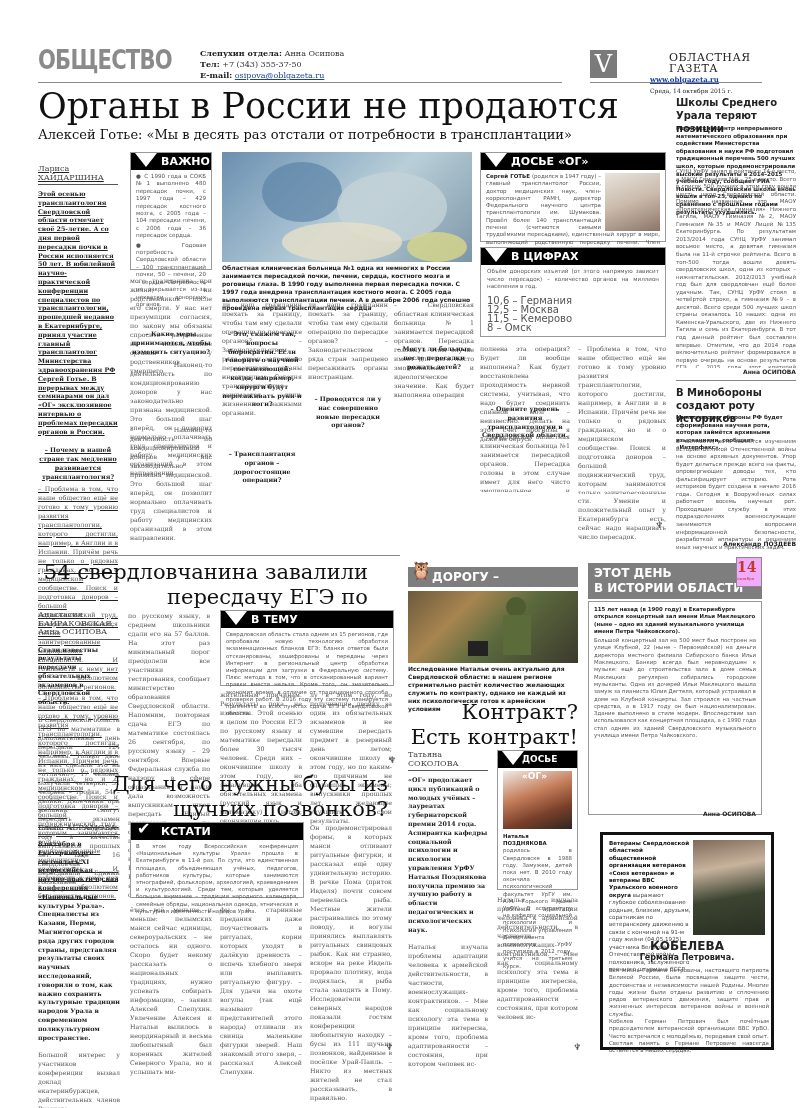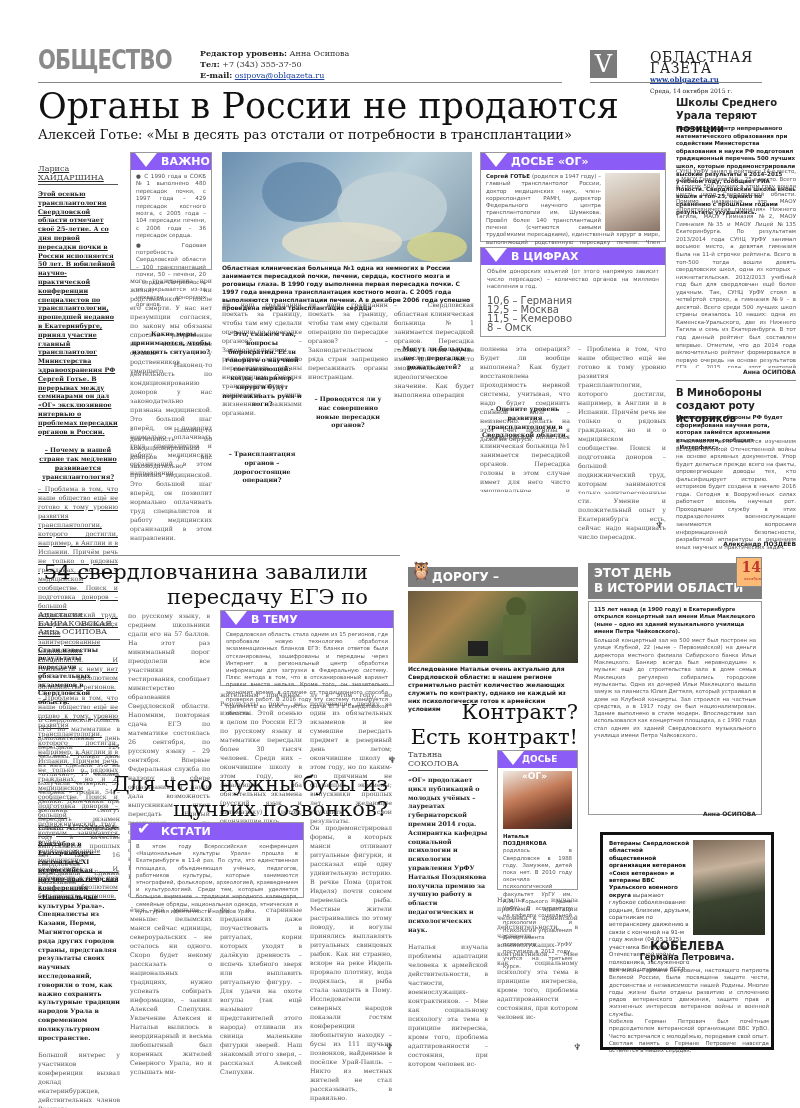--- a/index.html
+++ b/index.html
@@ -4,52 +4,52 @@
 <style>
   * { box-sizing: border-box; margin: 0; padding: 0; }
   body { width: 800px; height: 1108px; background: #fff; font-family: "DejaVu Serif", serif; color: #222; overflow: hidden; position: relative; }
   .abs { position: absolute; }
   .section-name { left: 38px; top: 44px; font-family: "DejaVu Sans", sans-serif; font-weight: bold; font-size: 27px; color: #8a8a8a; letter-spacing: -1px; transform: scaleX(0.78); transform-origin: left; }
   .editor { left: 200px; top: 48px; font-size: 8px; line-height: 11px; color: #333; }
   .editor b { color: #222; }
   .editor a { color: #1a3fa0; text-decoration: underline; }
   .vbox { left: 590px; top: 50px; width: 27px; height: 28px; background: #7a7a7a; color: #fff; font-size: 24px; text-align: center; line-height: 28px; }
   .paper-info { left: 650px; top: 52px; font-size: 9px; line-height: 11px; }
-  .paper-info .name { font-size: 14px; letter-spacing: 0.5px; }
+  .paper-info .name { font-size: 11px; letter-spacing: 0.5px; margin-left: 19px; }
   .paper-info a { color: #1a3fa0; text-decoration: underline; font-weight: bold; font-size: 7px; }
   .paper-info .date { font-size: 6px; }
   .hr { height: 1px; background: #888; }
   .headline { font-family: "DejaVu Serif", serif; color: #111; text-align: right; }
   .h1 { left: 38px; top: 86px; font-size: 35px; }
   .sub1 { left: 38px; top: 127px; font-size: 13px; }
   .byline { font-size: 8px; color: #444; border-bottom: 1px solid #555; padding-bottom: 2px; }
   .lead { font-size: 7px; line-height: 9.5px; font-weight: bold; color: #222; }
   .body-text { font-size: 6.3px; line-height: 9px; color: #555; text-align: justify; }
   .box { border: 1px solid #999; background: #fff; }
-  .box-head { background: #8b5cf6; color: #fff; font-family: "DejaVu Sans", sans-serif; font-weight: bold; font-size: 11px; height: 17px; line-height: 17px; padding-left: 30px; position: relative; }
+  .box-head { background: #000000; color: #fff; font-family: "DejaVu Sans", sans-serif; font-weight: bold; font-size: 11px; height: 17px; line-height: 17px; padding-left: 30px; position: relative; }
   .box-head .tri { position: absolute; left: 4px; top: 0; width: 0; height: 0; border-left: 11px solid transparent; border-right: 11px solid transparent; border-top: 14px solid #fff; }
   .box-body { font-family: "DejaVu Sans", sans-serif; font-size: 6px; line-height: 8.5px; color: #555; padding: 4px 8px; text-align: justify; }
   .photo { background: linear-gradient(135deg, #6b8fb0 0%, #9cb8cc 35%, #b9cfd8 55%, #7d96a8 100%); }
   .caption { font-family: "DejaVu Sans", sans-serif; font-weight: bold; font-size: 6px; line-height: 8px; color: #222; }
   .sans-head { font-family: "DejaVu Sans", sans-serif; font-weight: bold; color: #222; }
   .right-text { font-family: "DejaVu Sans", sans-serif; font-size: 6px; line-height: 8.3px; color: #555; text-align: justify; }
   .right-lead { font-family: "DejaVu Sans", sans-serif; font-size: 6px; line-height: 8.3px; color: #222; font-weight: bold; }
   .sig { font-family: "DejaVu Sans", sans-serif; font-size: 6px; font-weight: bold; text-align: right; color: #222; }
   .banner { background: #7e7e7e; color: #fff; font-family: "DejaVu Sans", sans-serif; font-weight: bold; }
   .stats-row { display: flex; justify-content: space-between; }
   .stats-col div { font-family: "DejaVu Sans", sans-serif; font-size: 10px; line-height: 9px; color: #555; }
   .obit { border: 3px solid #111; background: #fff; }
   .endmark { font-size: 9px; color: #444; }
 </style>
 </head>
 <body>
 
 <div class="abs section-name">ОБЩЕСТВО</div>
 <div class="abs editor">
-  <div><b>Редактор уровень:</b> <span>Анна Осипова</span></div>
+  <div><b>Слепухин отдела:</b> <span>Анна Осипова</span></div>
   <div><b>Тел:</b> <span>+7 (343) 355-37-50</span></div>
   <div><b>E-mail:</b> <a>osipova@oblgazeta.ru</a></div>
 </div>
 <div class="abs vbox">V</div>
 <div class="abs paper-info">
   <div class="name">ОБЛАСТНАЯ ГАЗЕТА</div>
   <div><a>www.oblgazeta.ru</a></div>
   <div class="date">Среда, 14 октября 2015 г.</div>
 </div>
 <div class="abs hr" style="left:38px; top:82px; width:524px;"></div>
@@ -195,21 +195,21 @@
   <div class="photo" style="margin:3px 5px; height:58px; background:linear-gradient(160deg,#f0ebe6,#c47d5a 40%,#7a3f2a 70%,#2e2622);"></div>
   <div class="box-body" style="font-size:5.4px; line-height:7.2px; padding:1px 5px;"><b style="color:#222">Наталья ПОЗДНЯКОВА</b> <span>родилась в Свердловске в 1988 году. Замужем, детей пока нет. В 2010 году окончила психологический факультет УрГУ им. А.М. Горького (ныне УрФУ). В аспирантуру на кафедру социальной психологии и психологии управления Департамента психологии УрФУ поступила в 2012 году, учится на третьем курсе.</span></div>
 </div>
 <div class="abs body-text" style="left:497px; top:895px; width:81px; height:145px; overflow:hidden; font-size:6.3px;">Наталья изучала проблемы адаптации человека к армейской действительности, в частности, военнослужащих-контрактников. – Мне как социальному психологу эта тема в принципе интересна, кроме того, проблема адаптированности – состояния, при котором человек ис-</div>
 <div class="abs endmark" style="left:573px; top:1042px;">♆</div>
 
 <div class="abs banner" style="left:588px; top:563px; width:174px; height:36px; font-size:12px; line-height:15px; padding:3px 6px;">
   <div>ЭТОТ ДЕНЬ</div>
   <div>В ИСТОРИИ ОБЛАСТИ</div>
 </div>
-<div class="abs" style="left:736px; top:557px; width:26px; height:30px; background:#fdba74; border:1px solid #888; text-align:right; font-family:'DejaVu Serif',serif;">
+<div class="abs" style="left:736px; top:557px; width:26px; height:30px; background:#f0abfc; border:1px solid #888; text-align:left; font-family:'DejaVu Serif',serif;">
   <div style="color:#c0392b; font-size:14px; font-weight:bold; line-height:18px;">14</div>
   <div style="color:#c0392b; font-size:4px;">октября</div>
 </div>
 <div class="abs box" style="left:588px; top:601px; width:174px; height:214px;">
   <div class="right-lead" style="padding:4px 5px 0; font-size:5.4px; line-height:7.3px;">115 лет назад (в 1900 году) в Екатеринбурге открылся концертный зал имени Ильи Маклецкого (ныне – одно из зданий музыкального училища имени Петра Чайковского).</div>
   <div class="right-text" style="padding:2px 5px; font-size:5.4px; line-height:7.3px; height:175px; overflow:hidden;">Большой концертный зал на 500 мест был построен на улице Клубной, 22 (ныне – Первомайской) на деньги директора местного филиала Сибирского банка Ильи Маклецкого. Банкир всегда был неравнодушен к музыке: ещё до строительства зала в доме семьи Маклецких регулярно собирались городские музыканты. Одна из дочерей Ильи Маклецкого вышла замуж за пианиста Юлия Дегтеля, который устраивал в доме на Клубной концерты. Зал строился на частные средства, а в 1917 году он был национализирован. Здание выполнено в стиле модерн. Впоследствии зал использовался как концертная площадка, а с 1990 года стал одним из зданий Свердловского музыкального училища имени Петра Чайковского.</div>
   <div class="sig" style="padding:0 5px;">Анна ОСИПОВА</div>
 </div>
 
 <div class="abs obit" style="left:600px; top:832px; width:174px; height:218px;">

